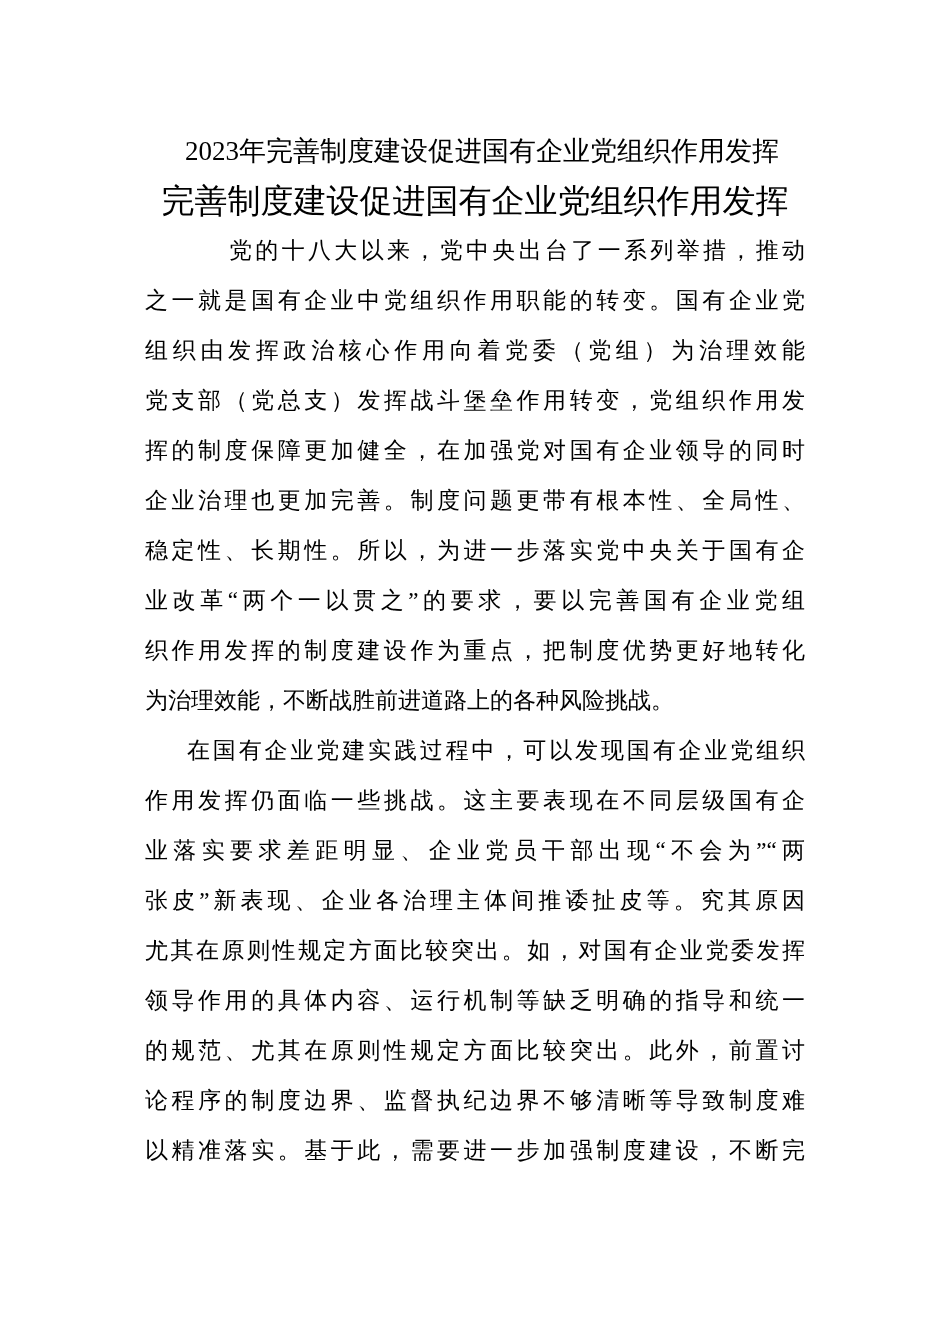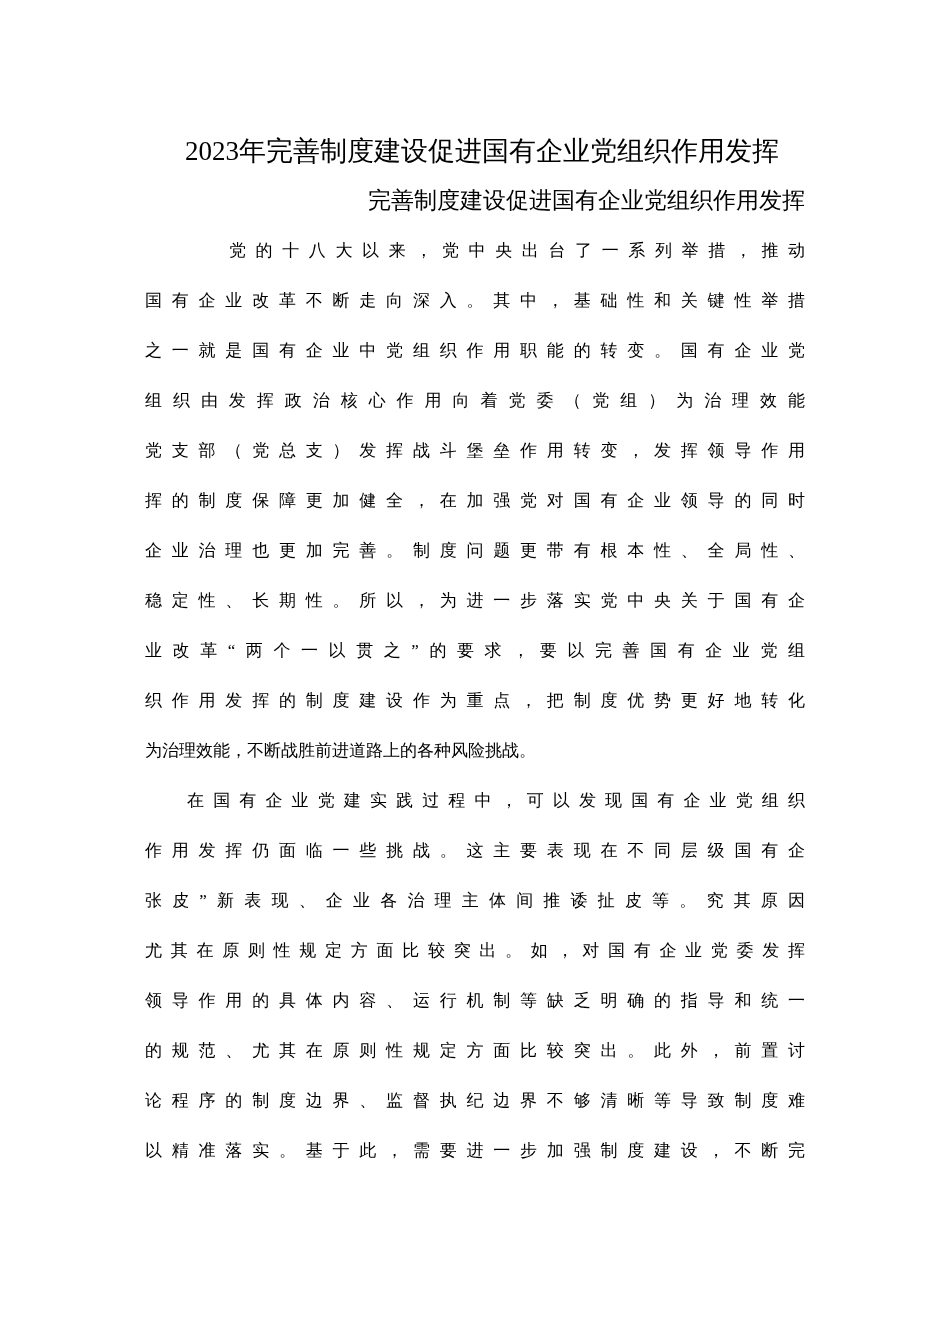--- a/index.html
+++ b/index.html
@@ -36,59 +36,59 @@
     text-align-last: justify;
     white-space: normal;
   }
   .line.title {
     font-size: 27px;
     text-indent: 40px;
     text-align: left;
     text-align-last: auto;
   }
   .line.subtitle {
-    font-size: 23px;
-    text-align: right;
+    font-size: 33px;
+    text-align: center;
     text-align-last: auto;
   }
   .line.body {
-    font-size: 17px;
+    font-size: 23px;
   }
   .paragraph.para-0 .line.first { text-indent: 84px; }
   .paragraph.para-1 .line.first { text-indent: 42px; }
   
   .paragraph.para-0 .line.para-last {
     text-align: left;
     text-align-last: auto;
   }
 </style>
 </head>
 <body>
 
 <div class="page">
   <div class="text-column">
     <div class="line title">2023年完善制度建设促进国有企业党组织作用发挥</div>
     <div class="line subtitle">完善制度建设促进国有企业党组织作用发挥</div>
     <div id="paragraphs">
         <div class="paragraph para-0">
           <div class="line body first">党的十八大以来，党中央出台了一系列举措，推动</div>
-          <div class="line body">国有企业改革不断走向深入。其中，基础性和关键性举措</div>
           <div class="line body">之一就是国有企业中党组织作用职能的转变。国有企业党</div>
           <div class="line body">组织由发挥政治核心作用向着党委（党组）为治理效能</div>
-          <div class="line body">党支部（党总支）发挥战斗堡垒作用转变，发挥领导作用</div>
+          <div class="line body">党支部（党总支）发挥战斗堡垒作用转变，党组织作用发</div>
           <div class="line body">挥的制度保障更加健全，在加强党对国有企业领导的同时</div>
           <div class="line body">企业治理也更加完善。制度问题更带有根本性、全局性、</div>
           <div class="line body">稳定性、长期性。所以，为进一步落实党中央关于国有企</div>
           <div class="line body">业改革“两个一以贯之”的要求，要以完善国有企业党组</div>
           <div class="line body">织作用发挥的制度建设作为重点，把制度优势更好地转化</div>
           <div class="line body para-last">为治理效能，不断战胜前进道路上的各种风险挑战。</div>
         </div>
         <div class="paragraph para-1">
           <div class="line body first">在国有企业党建实践过程中，可以发现国有企业党组织</div>
           <div class="line body">作用发挥仍面临一些挑战。这主要表现在不同层级国有企</div>
+          <div class="line body">业落实要求差距明显、企业党员干部出现“不会为”“两</div>
           <div class="line body">张皮”新表现、企业各治理主体间推诿扯皮等。究其原因</div>
           <div class="line body">尤其在原则性规定方面比较突出。如，对国有企业党委发挥</div>
           <div class="line body">领导作用的具体内容、运行机制等缺乏明确的指导和统一</div>
           <div class="line body">的规范、尤其在原则性规定方面比较突出。此外，前置讨</div>
           <div class="line body">论程序的制度边界、监督执纪边界不够清晰等导致制度难</div>
           <div class="line body para-last">以精准落实。基于此，需要进一步加强制度建设，不断完</div>
         </div>
       </div>
   </div>
 </div>

